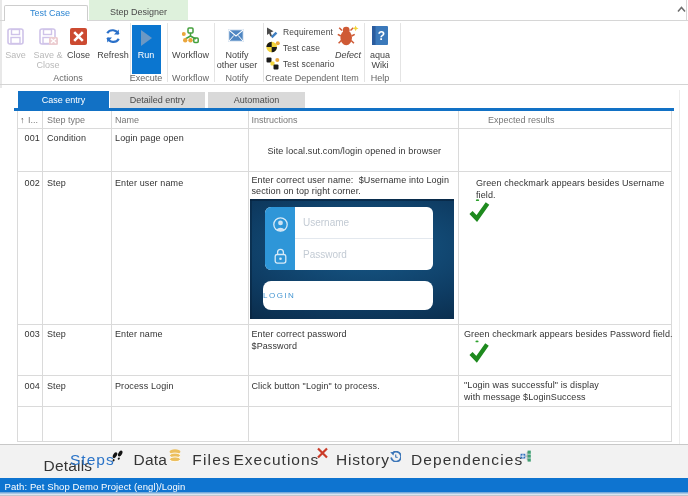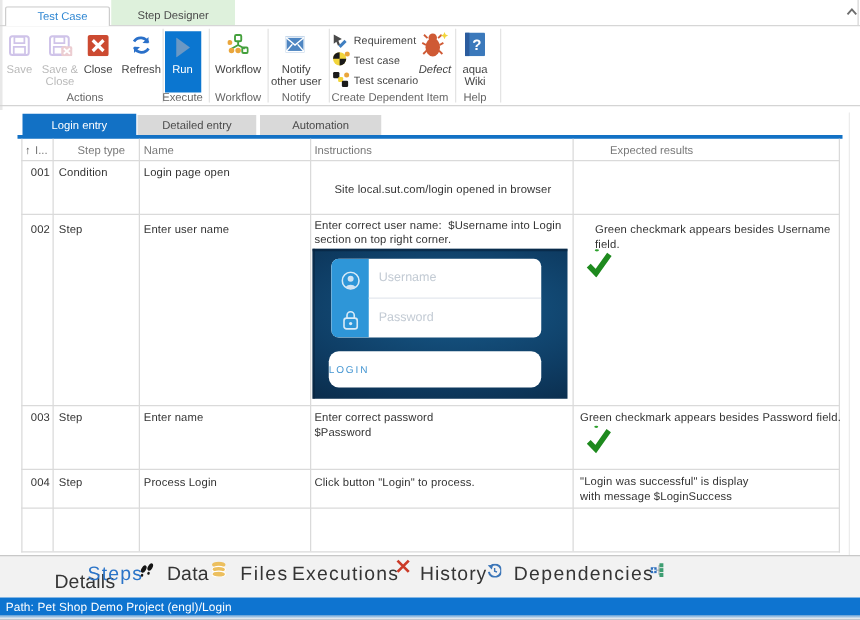--- a/index.html
+++ b/index.html
@@ -136,42 +136,42 @@
   <div class="glbl" style="left:259px;top:73px;width:106px;">Create Dependent Item</div>
 
   <svg class="abs" style="left:372px;top:26px;" width="16" height="19" viewBox="0 0 16 19">
     <rect x="0" y="0" width="16" height="19" rx="1" fill="#3b79bb"></rect>
     <rect x="0" y="0" width="3.5" height="19" fill="#2b5c9e"></rect>
     <text x="9.5" y="14" font-size="12" font-weight="bold" fill="#fff" text-anchor="middle" font-family="Liberation Sans">?</text>
   </svg>
   <div class="lbl" style="left:360px;top:49.5px;width:40px;line-height:10.1px;">aqua<br>Wiki</div>
   <div class="glbl" style="left:354px;top:73px;width:52px;">Help</div>
 
-  <div class="abs" style="left:18px;top:91px;width:91px;height:17px;background:#1271c5;color:#fff;font-size:9px;text-align:center;line-height:18px;">Login entry</div>
+  <div class="abs" style="left:18px;top:91px;width:91px;height:17px;background:#1271c5;color:#fff;font-size:9px;text-align:center;line-height:18px;">Case entry</div>
   <div class="abs" style="left:110px;top:92px;width:95px;height:16px;background:#d9d9d9;color:#4a4a4a;font-size:9px;text-align:center;line-height:17px;">Detailed entry</div>
   <div class="abs" style="left:208px;top:92px;width:97px;height:16px;background:#d9d9d9;color:#4a4a4a;font-size:9px;text-align:center;line-height:17px;">Automation</div>
   <div class="abs" style="left:14px;top:108px;width:660px;height:3px;background:#1271c5;"></div>
 
   <div class="vline" style="left:17px;top:111px;height:331px;"></div>
   <div class="vline" style="left:671px;top:111px;height:331px;"></div>
   <div class="hline" style="left:17px;top:441px;width:655px;"></div>
   <div class="vline" style="left:42px;top:111px;height:330px;"></div>
   <div class="vline" style="left:111px;top:111px;height:330px;"></div>
   <div class="vline" style="left:248px;top:111px;height:330px;"></div>
   <div class="vline" style="left:458px;top:111px;height:330px;"></div>
   <div class="hline" style="left:17px;top:128px;width:655px;"></div>
   <div class="hline" style="left:17px;top:171px;width:655px;"></div>
   <div class="hline" style="left:17px;top:324px;width:655px;"></div>
   <div class="hline" style="left:17px;top:374.5px;width:655px;"></div>
   <div class="hline" style="left:17px;top:406px;width:655px;"></div>
   <div class="abs" style="left:679px;top:90px;width:1px;height:354px;background:#ececec;"></div>
 
   <div class="hdrt" style="left:20px;top:113.5px;color:#555;">↑</div>
   <div class="hdrt" style="left:28px;top:113.5px;">I...</div>
-  <div class="hdrt" style="left:62px;top:113.5px;">Step type</div>
+  <div class="hdrt" style="left:47px;top:113.5px;">Step type</div>
   <div class="hdrt" style="left:115px;top:113.5px;">Name</div>
   <div class="hdrt" style="left:251.5px;top:113.5px;">Instructions</div>
   <div class="hdrt" style="left:464px;top:113.5px;margin-left:24px;">Expected results</div>
 
   <div class="cellt" style="left:22px;top:132px;width:18px;text-align:right;">001</div>
   <div class="cellt" style="left:47px;top:132px;">Condition</div>
   <div class="cellt" style="left:115px;top:132px;">Login page open</div>
   <div class="cellt" style="left:251.5px;top:144.6px;padding-left:16px;">Site local.sut.com/login opened in browser</div>
 
   <div class="cellt" style="left:22px;top:177.3px;width:18px;text-align:right;">002</div>

